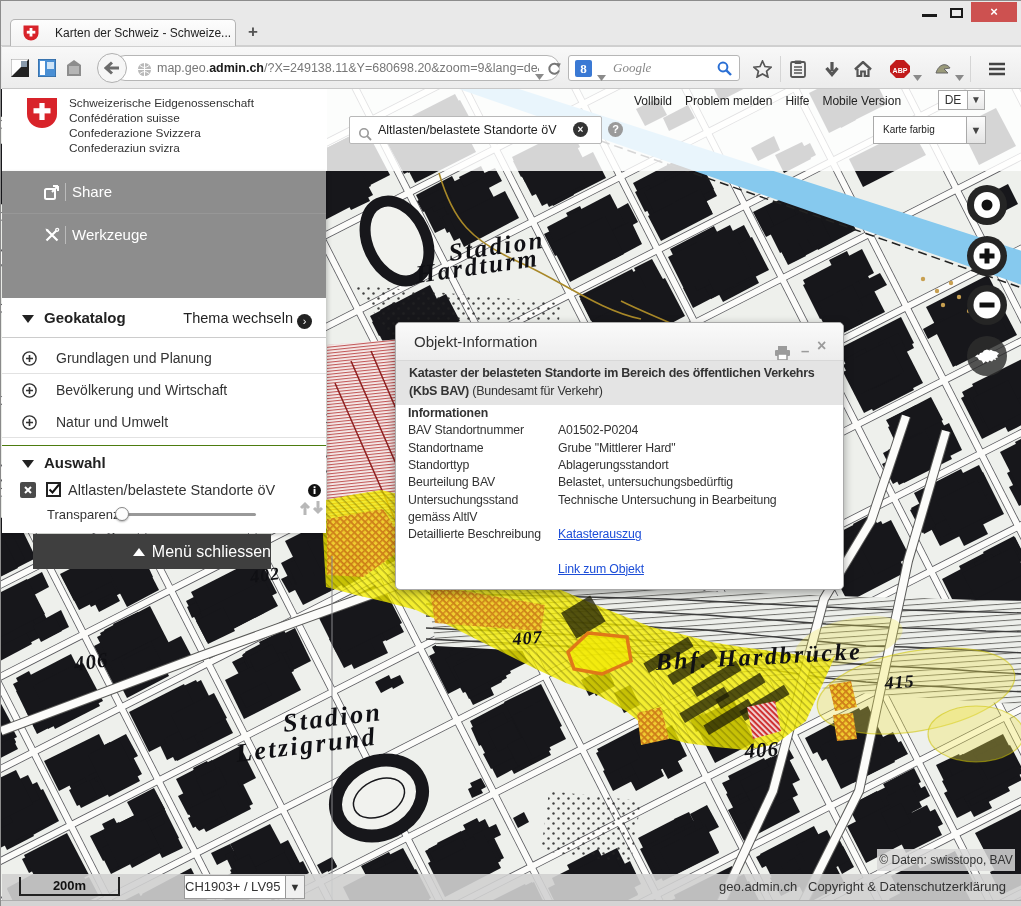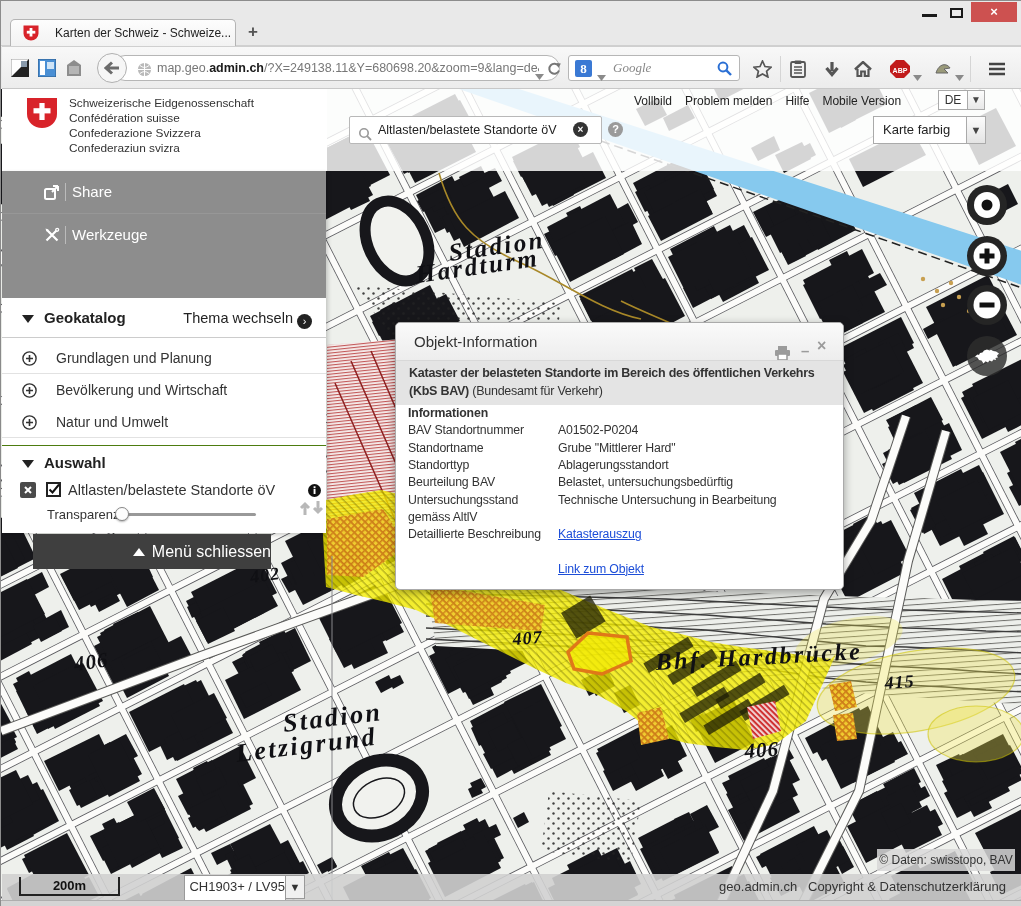--- a/index.html
+++ b/index.html
@@ -25,21 +25,21 @@
 #coat{position:absolute;left:25px;top:96px;width:32px;height:32px}
 #hdrtxt{position:absolute;left:68px;top:95px;font-size:11.8px;color:#333;line-height:15px}
 #hdrtxt .sm{font-size:12px;color:#555;margin-top:17px}
 #toplinks{position:absolute;top:93px;left:620px;width:303px;font-size:12px;color:#222;text-align:left;white-space:nowrap}
 #toplinks span{margin-left:13px}
 #desel{position:absolute;left:937px;top:89px;width:30px;height:20px;background:#fff;border:1px solid #aaa;font-size:12px;color:#333;text-align:center;line-height:18px}
 #deselv{position:absolute;left:966px;top:89px;width:18px;height:20px;background:linear-gradient(#fcfcfc,#e8e8e8);border:1px solid #aaa;text-align:center;font-size:10px;color:#444;line-height:18px}
 #sbox{position:absolute;left:348px;top:115px;width:253px;height:28px;background:#fff;border:1px solid #b8b8b8;border-radius:2px;font-size:12.5px;color:#222;line-height:26px;padding-left:28px}
 #clearx{position:absolute;left:572px;top:121px;width:15px;height:15px;border-radius:50%;background:#333;color:#fff;font-size:10px;text-align:center;line-height:15px;font-weight:bold}
 #qmark{position:absolute;left:607px;top:121px;width:15px;height:15px;border-radius:50%;background:#9a9a9a;color:#fff;font-size:11px;text-align:center;line-height:15px;font-weight:bold}
-#kfarb{position:absolute;left:872px;top:115px;width:94px;height:28px;background:#fff;border:1px solid #aaa;font-size:13px;color:#222;line-height:26px;padding-left:9px}
+#kfarb{position:absolute;left:872px;top:115px;width:94px;height:28px;background:#fff;border:1px solid #aaa;font-size:10px;color:#222;line-height:26px;padding-left:9px}
 #kfarbv{position:absolute;left:965px;top:115px;width:20px;height:28px;background:linear-gradient(#fcfcfc,#e4e4e4);border:1px solid #aaa;text-align:center;font-size:11px;color:#444;line-height:26px}
 
 #side{position:absolute;left:1px;top:170px;width:324px;height:362px;background:#fff;box-shadow:2px 2px 4px rgba(0,0,0,0.18)}
 #sgray{position:absolute;left:0;top:0;width:324px;height:127px;background:#8d8d8d}
 .sitem{position:relative;height:42px;color:#fff;font-size:15px;line-height:42px;padding-left:70px;border-top:1px solid #979797}
 .sitem svg{position:absolute;left:42px;top:13px}
 .sitem .bar{position:absolute;left:63px;top:12px;width:1px;height:18px;background:#bbb}
 .shead{position:relative;height:40px;font-size:15px;font-weight:bold;color:#222;line-height:40px;padding-left:42px;border-bottom:1px solid #ccc}
 .tri{position:absolute;left:20px;top:17px;width:0;height:0;border-left:6px solid transparent;border-right:6px solid transparent;border-top:8px solid #222}
 .thema{position:absolute;right:14px;top:0;font-weight:normal;font-size:14.5px;color:#222}
@@ -57,21 +57,21 @@
 #pop table{border-collapse:collapse;font-size:12.3px;color:#333;letter-spacing:-0.15px}
 #pop td{vertical-align:top;line-height:17.3px;padding:0}
 #pop td.l{width:150px;padding-right:2px}
 #pop a{color:#1d4ed8;text-decoration:underline}
 
 .mctl{position:absolute;left:964px;z-index:3}
 
 #foot{position:absolute;left:1px;top:873px;width:1019px;height:26px;background:rgba(208,208,208,0.9);z-index:3}
 #attrib{position:absolute;left:876px;top:848px;width:138px;height:22px;background:rgba(215,215,215,0.85);font-size:12px;color:#333;text-align:center;line-height:22px;z-index:3}
 #scaleb{position:absolute;left:18px;top:876px;width:101px;height:19px;border-left:2px solid #222;border-right:2px solid #222;border-bottom:2px solid #222;text-align:center;font-size:13px;font-weight:bold;color:#111;line-height:17px;z-index:4}
-#proj{position:absolute;left:183px;top:874px;width:102px;height:31px;background:#fff;border:1px solid #999;font-size:13px;color:#333;text-align:right;line-height:22px;z-index:4}
+#proj{position:absolute;left:183px;top:874px;width:102px;height:24px;background:#fff;border:1px solid #999;font-size:13px;color:#333;text-align:left;line-height:22px;z-index:4}
 #projv{position:absolute;left:284px;top:874px;width:20px;height:24px;background:#f0f0f0;border:1px solid #999;text-align:center;font-size:11px;color:#333;line-height:22px;z-index:4}
 #footR{position:absolute;right:14px;top:878px;font-size:13px;color:#333;z-index:4}
 #botframe{position:absolute;left:0;top:899px;width:1021px;height:7px;background:#d4d4d4;border-top:1px solid #aeaeae;z-index:4}
 </style></head>
 <body>
 <div id="win">
   <svg id="mapsvg" width="1021" height="811" viewBox="0 88 1021 811" style="position:absolute;top:88px;left:0">
 <defs>
 <pattern id="redh" width="4" height="3" patternUnits="userSpaceOnUse" patternTransform="rotate(-6)">
           <rect width="4" height="3" fill="#f6eceb"></rect>

